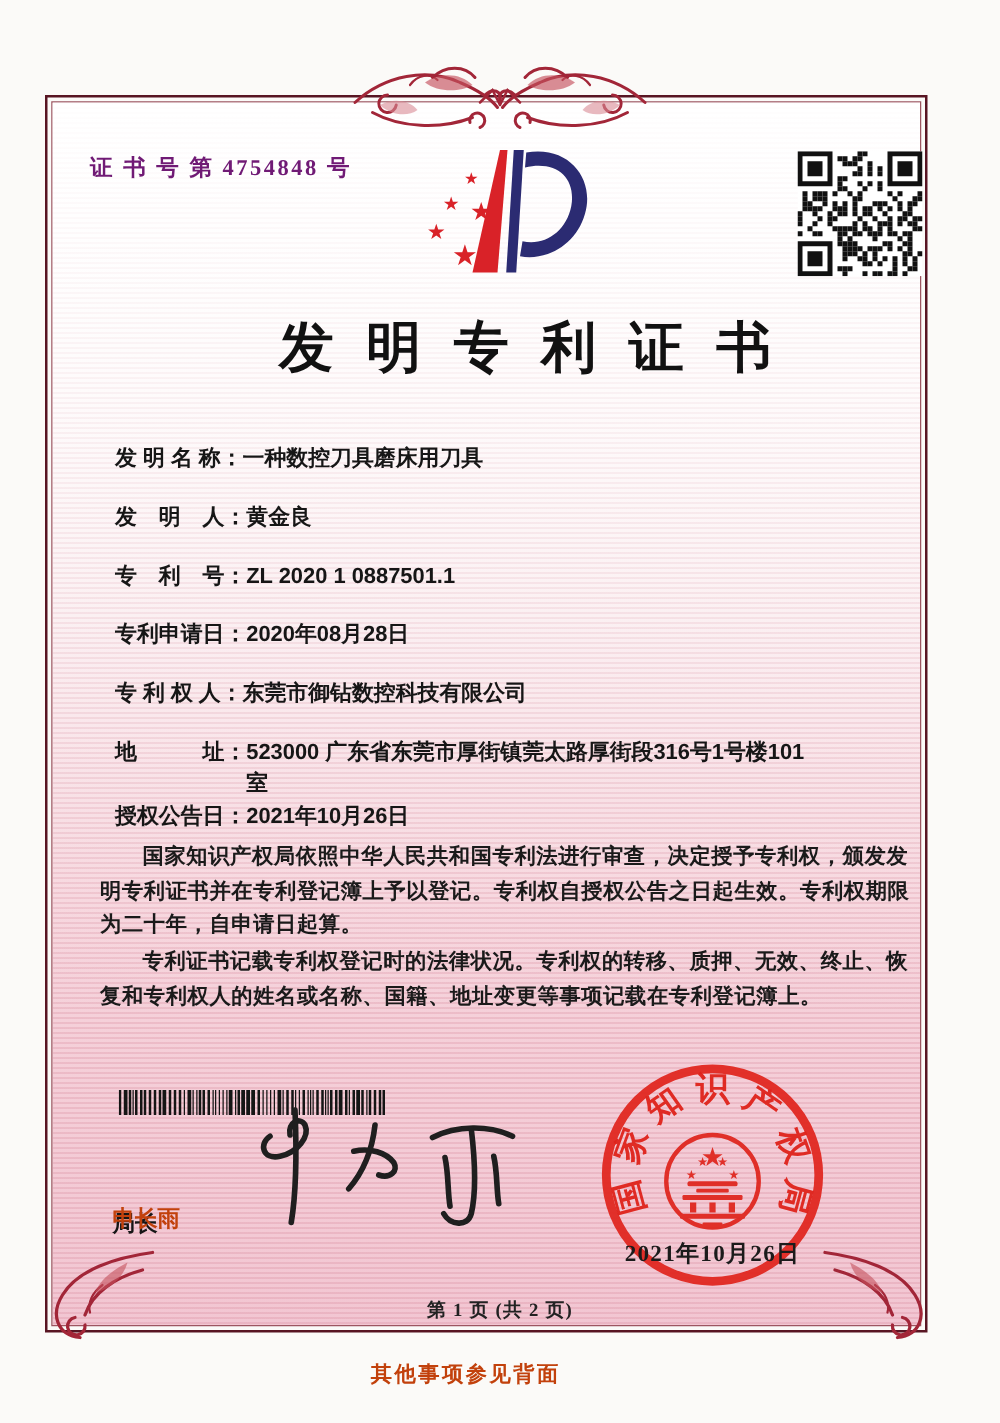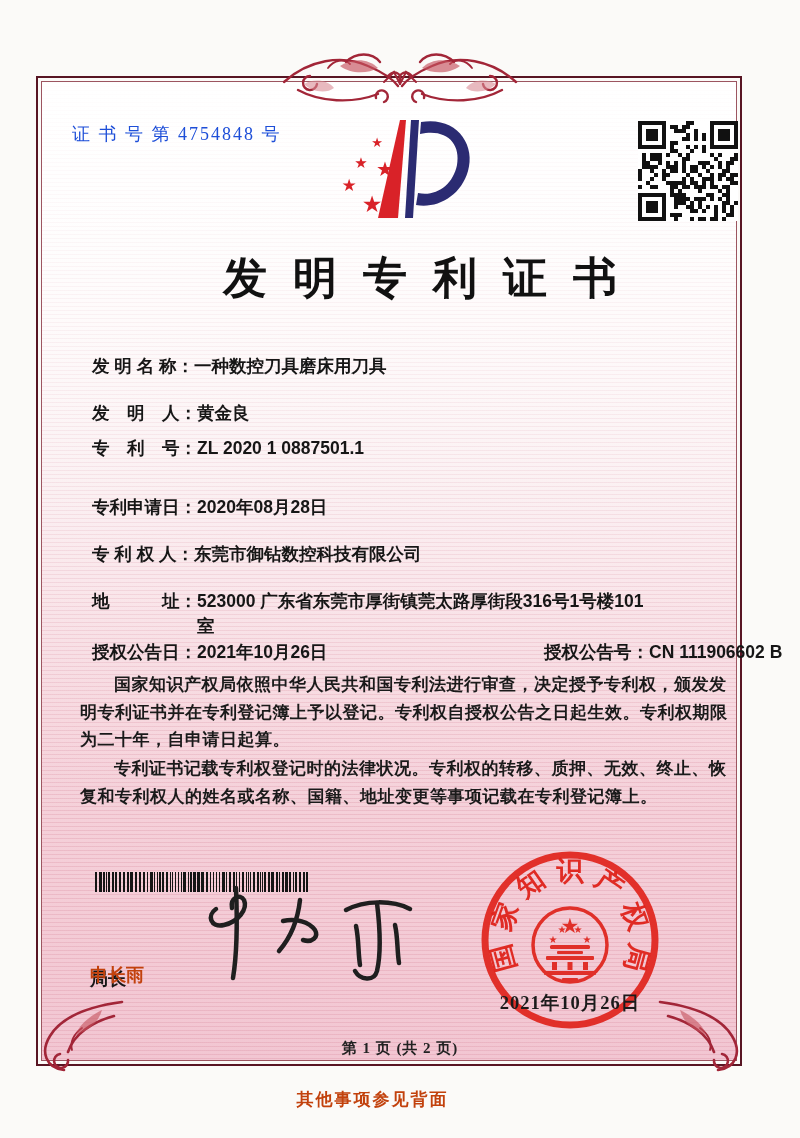--- a/index.html
+++ b/index.html
@@ -21,22 +21,22 @@
   .stripes{
     position:absolute;inset:0;
     background:repeating-linear-gradient(180deg,rgba(212,128,148,.25) 0px,rgba(212,128,148,.25) 1px,rgba(255,255,255,0) 1px,rgba(255,255,255,0) 4px);
   }
   .white-fade{
     position:absolute;inset:0;
     background:linear-gradient(180deg,rgba(255,255,255,.95) 0%,rgba(255,255,255,.6) 28%,rgba(255,255,255,.2) 55%,rgba(255,255,255,0) 75%);
   }
   
   .cert-no{
-    position:absolute;left:72px;top:122px;font-size:18px;font-weight:normal;
-    letter-spacing:2px;color:#1d4ed8;text-align:center;
+    position:absolute;left:72px;top:122px;font-size:18px;font-weight:bold;
+    letter-spacing:2px;color:#701a75;text-align:center;
   }
   .logo{position:absolute;left:328px;top:106px;width:190px;height:130px;}
   .qr{position:absolute;left:638px;top:121px;width:100px;height:100px;}
   .page-title{
     position:absolute;left:0;top:249px;width:800px;text-align:center;
     font-size:44px;font-weight:bold;color:#111;
     letter-spacing:26px;padding-left:24px;box-sizing:border-box;margin-left:21px;
   }
   
   .field-row{
@@ -337,38 +337,35 @@
 </svg>
 
 <div class="page-title">发明专利证书</div>
 
 <div class="field-row" style="top:354px">
   <span class="label">发 明 名 称：</span><span class="value">一种数控刀具磨床用刀具</span>
 </div>
 <div class="field-row" style="top:401px">
   <span class="label">发　明　人：</span><span class="value">黄金良</span>
 </div>
-<div class="field-row" style="top:436px">
+<div class="field-row" style="top:448px">
   <span class="label">专　利　号：</span><span class="value">ZL 2020 1 0887501.1</span>
 </div>
 <div class="field-row" style="top:495px">
   <span class="label">专利申请日：</span><span class="value">2020年08月28日</span>
 </div>
 <div class="field-row" style="top:542px">
   <span class="label">专 利 权 人：</span><span class="value">东莞市御钻数控科技有限公司</span>
 </div>
 <div class="field-row" style="top:589px">
   <span class="label">地　　　址：</span><span class="value">523000 广东省东莞市厚街镇莞太路厚街段316号1号楼101
 室</span>
 </div>
 <div class="field-row" style="top:640px;width:650px">
   <span class="label">授权公告日：</span><span class="value">2021年10月26日</span>
-  <span class="grant-no">
-    <span class="label">授权公告号：</span><span class="value">CN 111906602 B</span>
-  </span>
 </div>
 
 <div class="para" style="top:671px">国家知识产权局依照中华人民共和国专利法进行审查，决定授予专利权，颁发发明专利证书并在专利登记簿上予以登记。专利权自授权公告之日起生效。专利权期限为二十年，自申请日起算。</div>
 <div class="para" style="top:755px">专利证书记载专利权登记时的法律状况。专利权的转移、质押、无效、终止、恢复和专利权人的姓名或名称、国籍、地址变更等事项记载在专利登记簿上。</div>
 
 <svg class="barcode" viewBox="0 0 215 20" preserveAspectRatio="none">
   <g id="barcode-bars" fill="#151515">
       <rect x="0" y="0" width="2" height="20"></rect>
       <rect x="4" y="0" width="3" height="20"></rect>
       <rect x="8" y="0" width="2" height="20"></rect>

